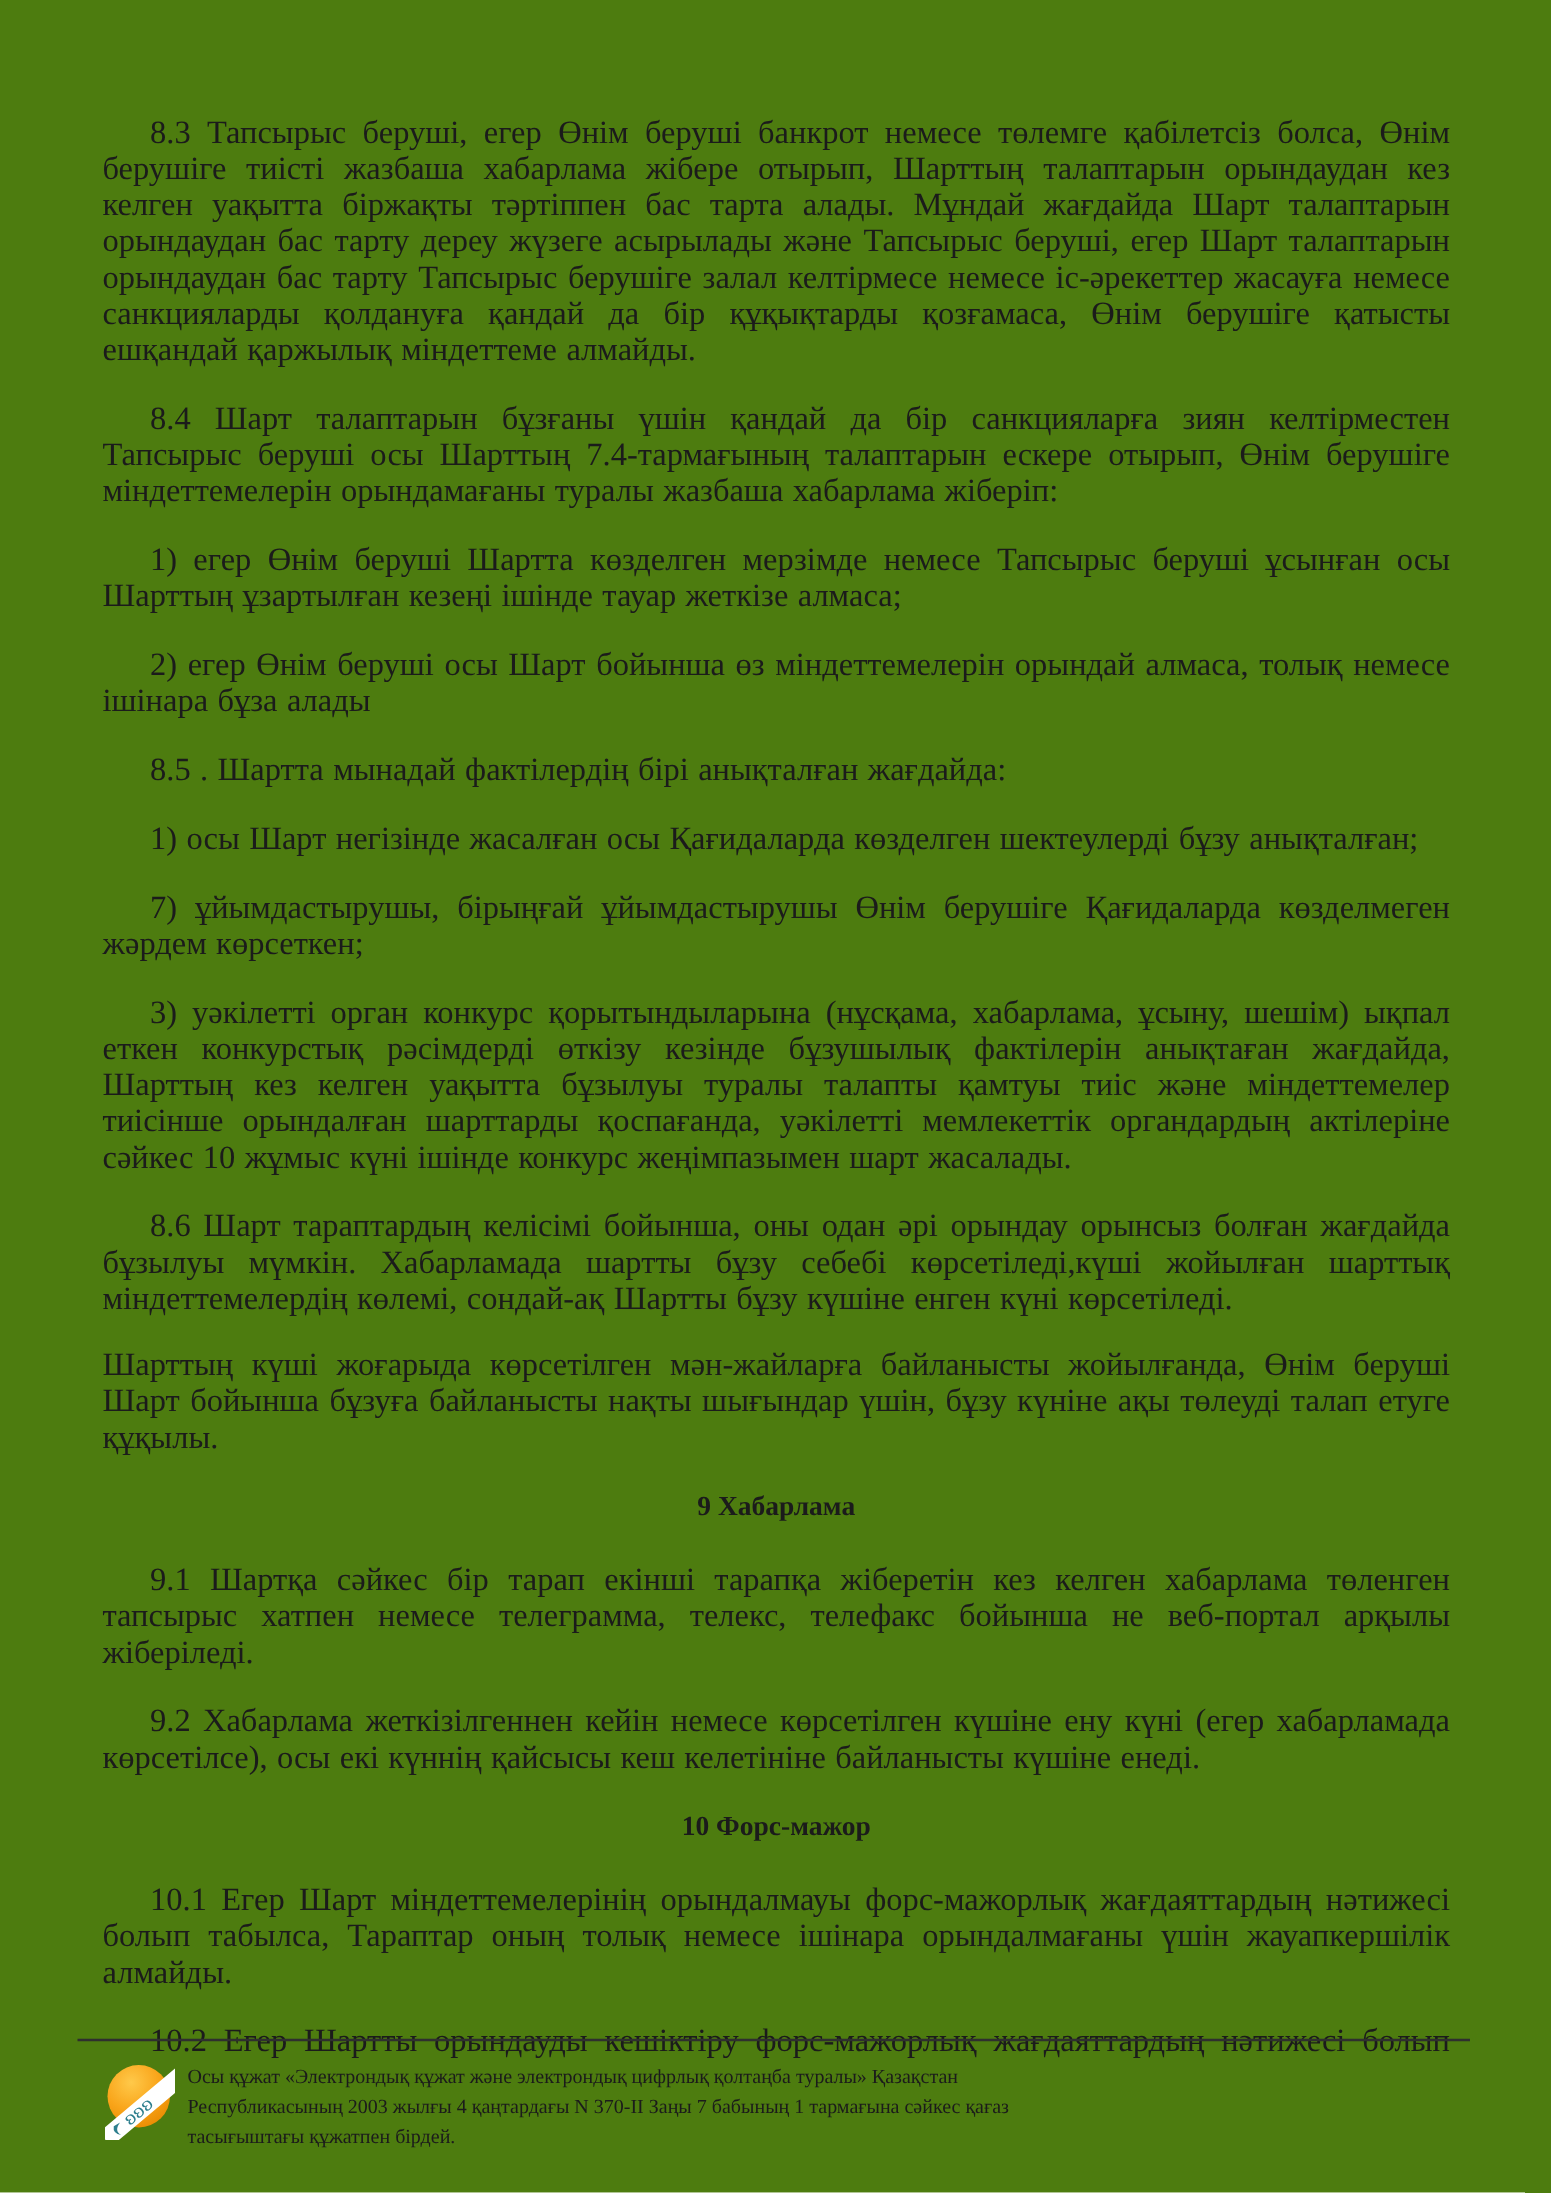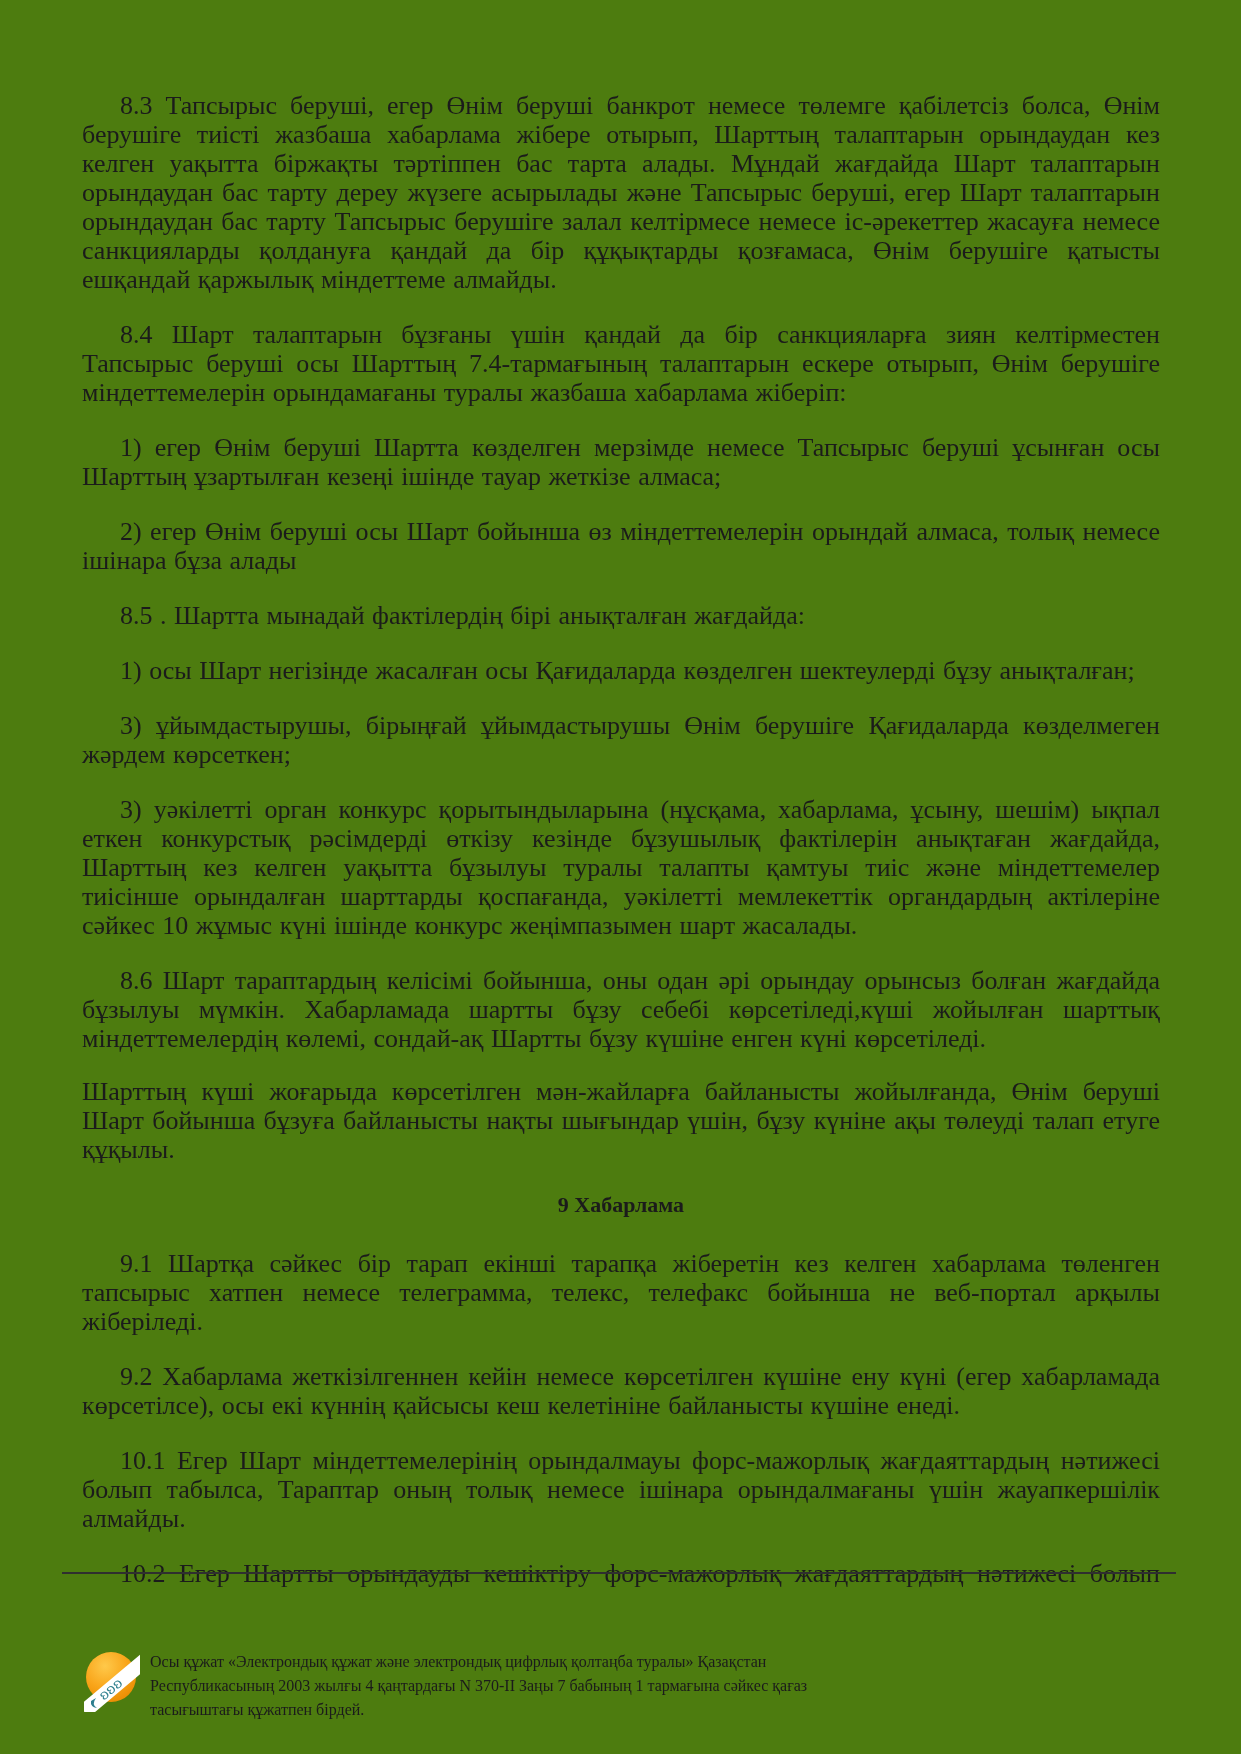--- a/index.html
+++ b/index.html
@@ -73,27 +73,28 @@
 
 <main class="page">
 
   <section class="body-text">
     <p class="para">8.3 Тапсырыс беруші, егер Өнім беруші банкрот немесе төлемге қабілетсіз болса, Өнім берушіге тиісті жазбаша хабарлама жібере отырып, Шарттың талаптарын орындаудан кез келген уақытта біржақты тәртіппен бас тарта алады. Мұндай жағдайда Шарт талаптарын орындаудан бас тарту дереу жүзеге асырылады және Тапсырыс беруші, егер Шарт талаптарын орындаудан бас тарту Тапсырыс берушіге залал келтірмесе немесе іс-әрекеттер жасауға немесе санкцияларды қолдануға қандай да бір құқықтарды қозғамаса, Өнім берушіге қатысты ешқандай қаржылық міндеттеме алмайды.</p>
     <p class="para">8.4 Шарт талаптарын бұзғаны үшін қандай да бір санкцияларға зиян келтірместен Тапсырыс беруші осы Шарттың 7.4-тармағының талаптарын ескере отырып, Өнім берушіге міндеттемелерін орындамағаны туралы жазбаша хабарлама жіберіп:</p>
     <p class="para">1) егер Өнім беруші Шартта көзделген мерзімде немесе Тапсырыс беруші ұсынған осы Шарттың ұзартылған кезеңі ішінде тауар жеткізе алмаса;</p>
     <p class="para">2) егер Өнім беруші осы Шарт бойынша өз міндеттемелерін орындай алмаса, толық немесе ішінара бұза алады</p>
     <p class="para">8.5 . Шартта мынадай фактілердің бірі анықталған жағдайда:</p>
     <p class="para">1) осы Шарт негізінде жасалған осы Қағидаларда көзделген шектеулерді бұзу анықталған;</p>
-    <p class="para">3) ұйымдастырушы, бірыңғай ұйымдастырушы Өнім берушіге Қағидаларда көзделмеген жәрдем көрсеткен;</p>
+    <p class="para">7) ұйымдастырушы, бірыңғай ұйымдастырушы Өнім берушіге Қағидаларда көзделмеген жәрдем көрсеткен;</p>
     <p class="para">3) уәкілетті орган конкурс қорытындыларына (нұсқама, хабарлама, ұсыну, шешім) ықпал еткен конкурстық рәсімдерді өткізу кезінде бұзушылық фактілерін анықтаған жағдайда, Шарттың кез келген уақытта бұзылуы туралы талапты қамтуы тиіс және міндеттемелер тиісінше орындалған шарттарды қоспағанда, уәкілетті мемлекеттік органдардың актілеріне сәйкес 10 жұмыс күні ішінде конкурс жеңімпазымен шарт жасалады.</p>
     <p class="para tight">8.6 Шарт тараптардың келісімі бойынша, оны одан әрі орындау орынсыз болған жағдайда бұзылуы мүмкін. Хабарламада шартты бұзу себебі көрсетіледі,күші жойылған шарттық міндеттемелердің көлемі, сондай-ақ Шартты бұзу күшіне енген күні көрсетіледі.</p>
     <p class="para no-indent">Шарттың күші жоғарыда көрсетілген мән-жайларға байланысты жойылғанда, Өнім беруші Шарт бойынша бұзуға байланысты нақты шығындар үшін, бұзу күніне ақы төлеуді талап етуге құқылы.</p>
     <h2 class="section-heading">9 Хабарлама</h2>
     <p class="para">9.1 Шартқа сәйкес бір тарап екінші тарапқа жіберетін кез келген хабарлама төленген тапсырыс хатпен немесе телеграмма, телекс, телефакс бойынша не веб-портал арқылы жіберіледі.</p>
     <p class="para">9.2 Хабарлама жеткізілгеннен кейін немесе көрсетілген күшіне ену күні (егер хабарламада көрсетілсе), осы екі күннің қайсысы кеш келетініне байланысты күшіне енеді.</p>
+    <h2 class="section-heading">10 Форс-мажор</h2>
     <p class="para">10.1 Егер Шарт міндеттемелерінің орындалмауы форс-мажорлық жағдаяттардың нәтижесі болып табылса, Тараптар оның толық немесе ішінара орындалмағаны үшін жауапкершілік алмайды.</p>
     <p class="para struck">
       <span>10.2 Егер Шартты орындауды кешіктіру форс-мажорлық жағдаяттардың нәтижесі болып</span>
       <span class="cut-line"></span>
     </p>
   </section>
 
   <footer class="footer">
     <svg class="stamp" viewBox="0 0 56 62" width="56" height="62" aria-hidden="true">
       <defs>

